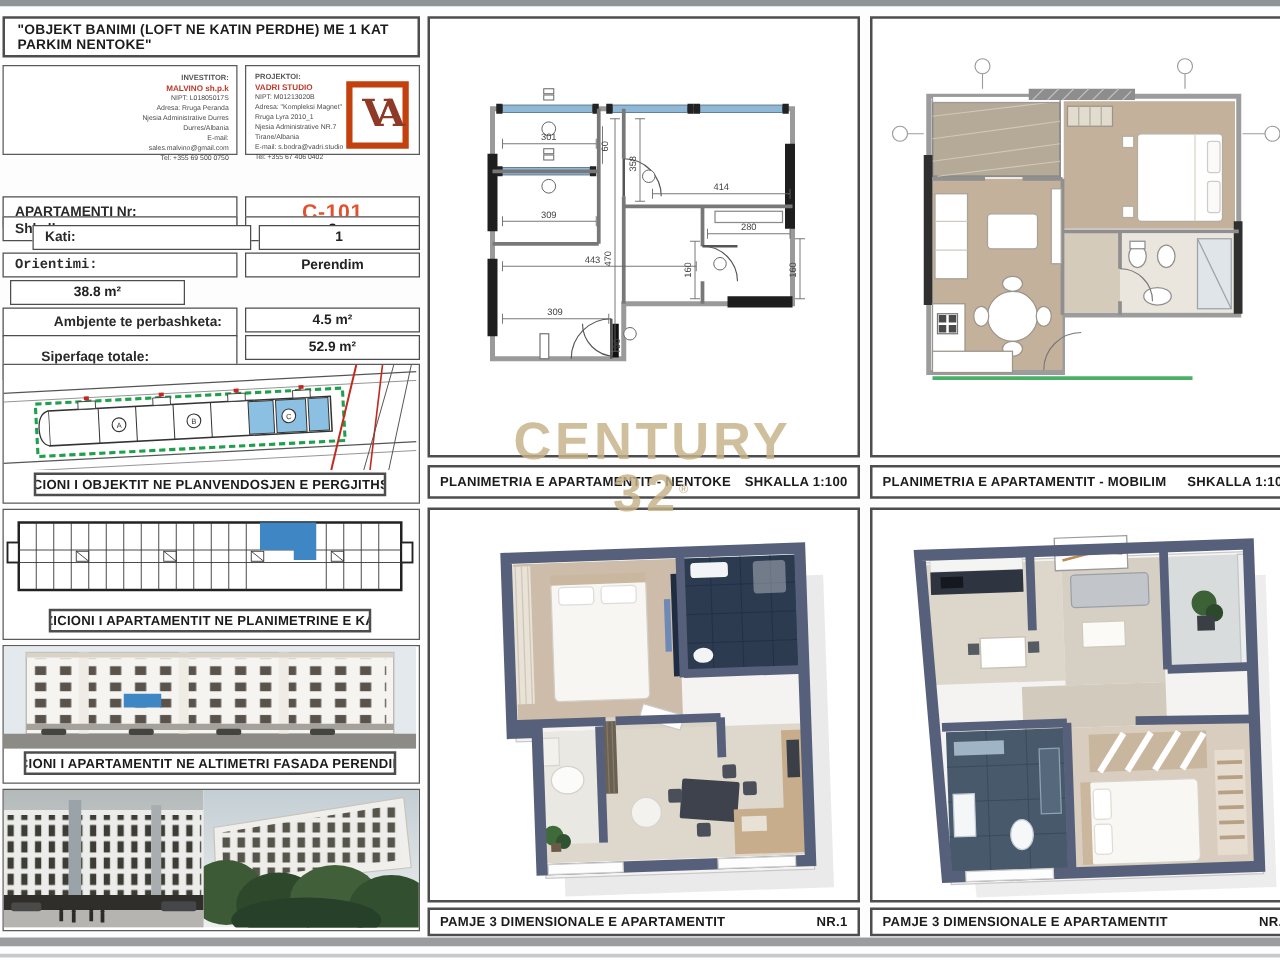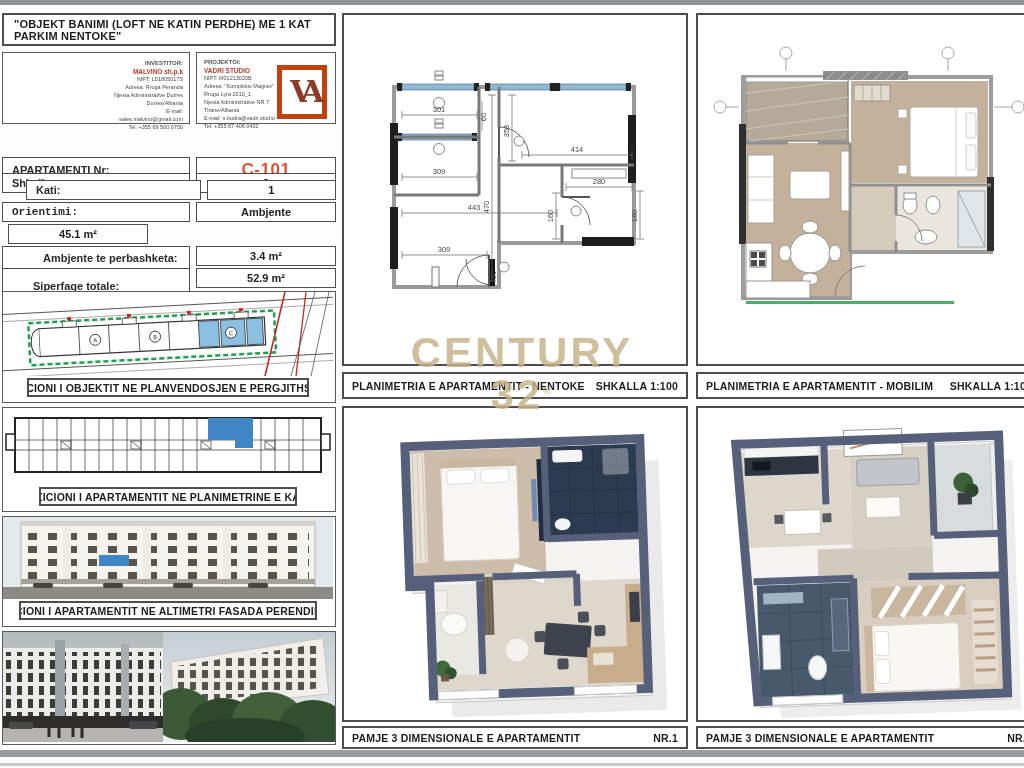--- a/index.html
+++ b/index.html
@@ -83,28 +83,28 @@
     <div class="t-row" style="top:44px;">
       <div class="t-cell t-label" style="height:20px;">Shkalla:</div>
       <div class="t-cell t-value" style="height:20px;">3</div>
     </div>
     <div class="t-row" style="top:51px;">
       <div class="t-cell t-label" style="height:20px;margin-left:24px;">Kati:</div>
       <div class="t-cell t-value" style="height:20px;">1</div>
     </div>
     <div class="t-row" style="top:73px;">
       <div class="t-cell t-label" style="height:20px;font-family:Liberation Mono, monospace;">Orientimi:</div>
-      <div class="t-cell t-value" style="height:20px;">Ambjente</div>
+      <div class="t-cell t-value" style="height:20px;">Perendim</div>
     </div>
     <div class="t-row" style="top:95px;">
-      <div class="t-cell t-value" style="height:20px;">45.1 m²</div>
+      <div class="t-cell t-value" style="height:20px;">38.8 m²</div>
     </div>
     <div class="t-row" style="top:117px;">
       <div class="t-cell t-label" style="height:24px;padding-left:40px;">Ambjente te perbashketa:</div>
-      <div class="t-cell t-value" style="height:20px;">3.4 m²</div>
+      <div class="t-cell t-value" style="height:20px;">4.5 m²</div>
     </div>
     <div class="t-row" style="top:139px;">
       <div class="t-cell t-label" style="height:36px;padding-left:30px;">Siperfaqe totale:</div>
       <div class="t-cell t-value" style="height:20px;">52.9 m²</div>
     </div>
   </div>
 
   <div class="box thin" style="left:2px;top:291px;width:334px;height:112px;">
     <svg width="330" height="84" viewBox="0 0 330 84">
       <g transform="rotate(-3 165 42)">

